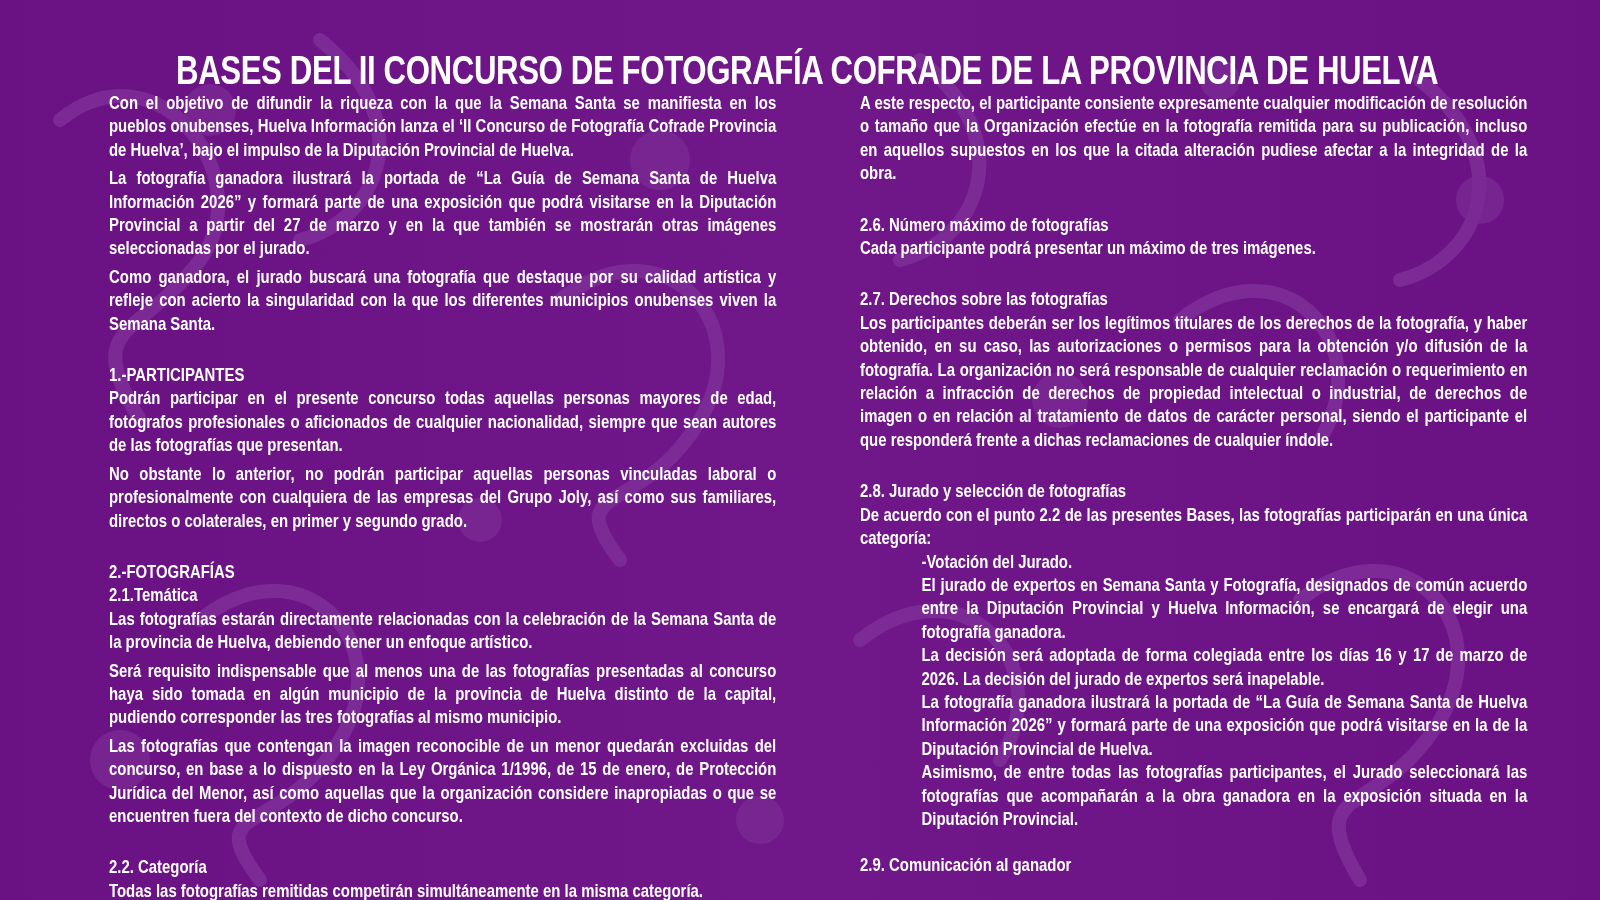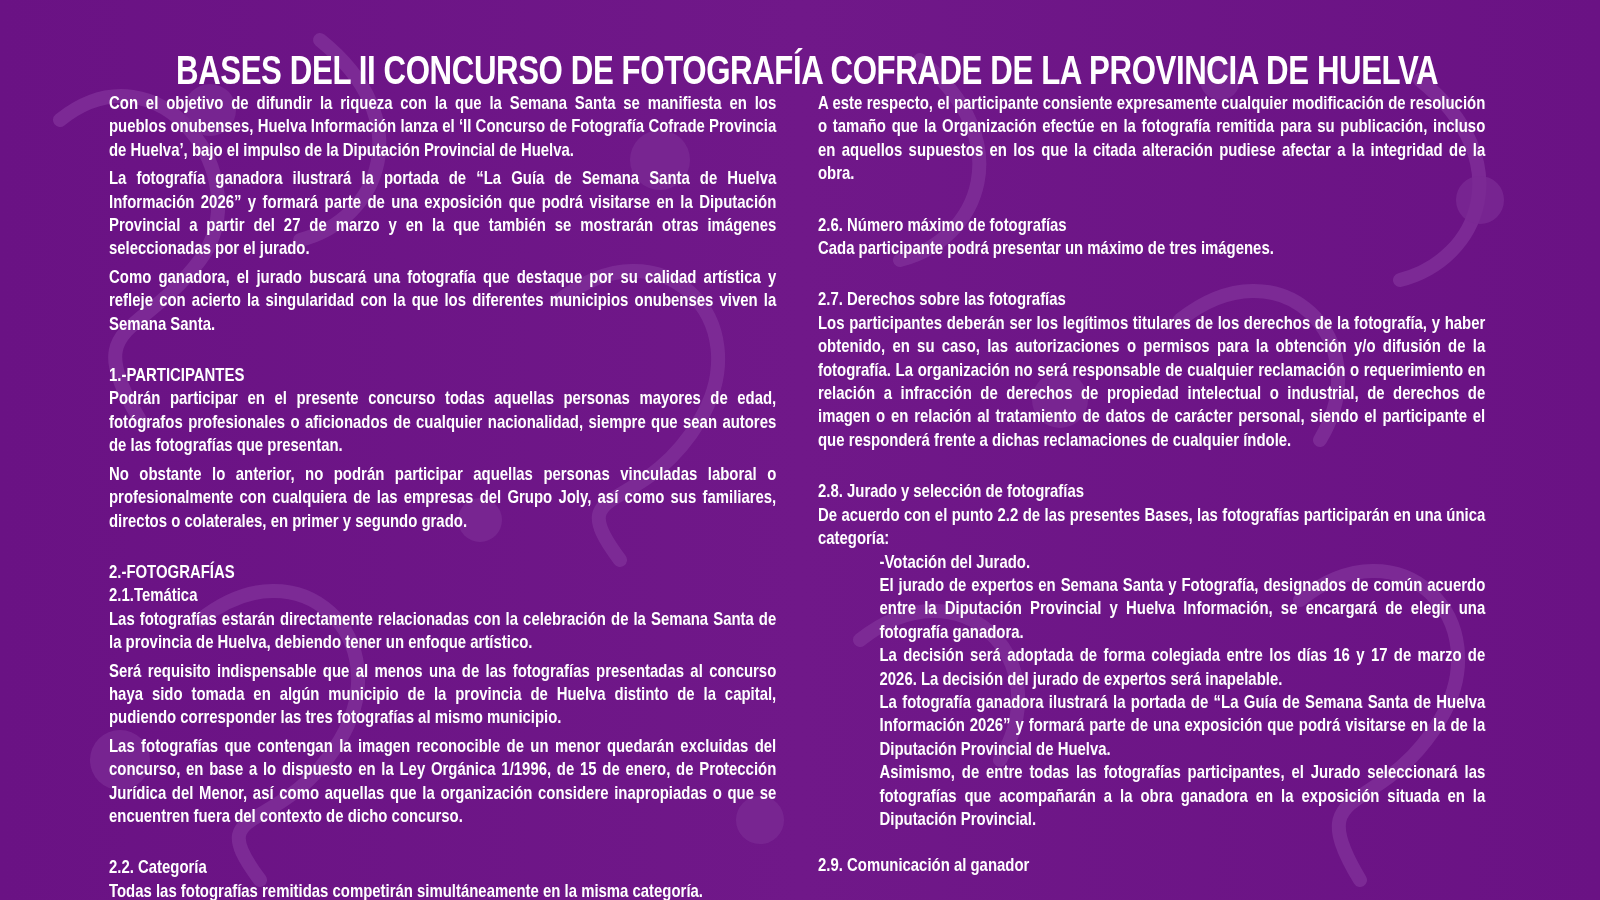--- a/index.html
+++ b/index.html
@@ -16,21 +16,21 @@
     font-size:40px; letter-spacing:-0.5px; line-height:50px;
     transform:scaleX(0.78); transform-origin:center top; z-index:2;
     white-space:nowrap;
   }
   .col {
     position:absolute; top:92px; z-index:2;
     font-weight:bold; font-size:18.2px; line-height:23.4px;
   }
   .col .inner { transform:scaleX(0.82); transform-origin:left top; width:122%; }
   .col.left { left:109px; width:667px; }
-  .col.right { left:818px; width:667px; }
+  .col.right { left:860px; width:667px; }
   .p { text-align:justify; margin:0 0 5px 0; }
   .h { margin:0; }
   .gap { height:23px; }
   .indent { padding-left:75px; }
 </style>
 </head>
 <body>
 
 <svg class="bg" width="1600" height="900" viewBox="0 0 1600 900">
   <defs>

